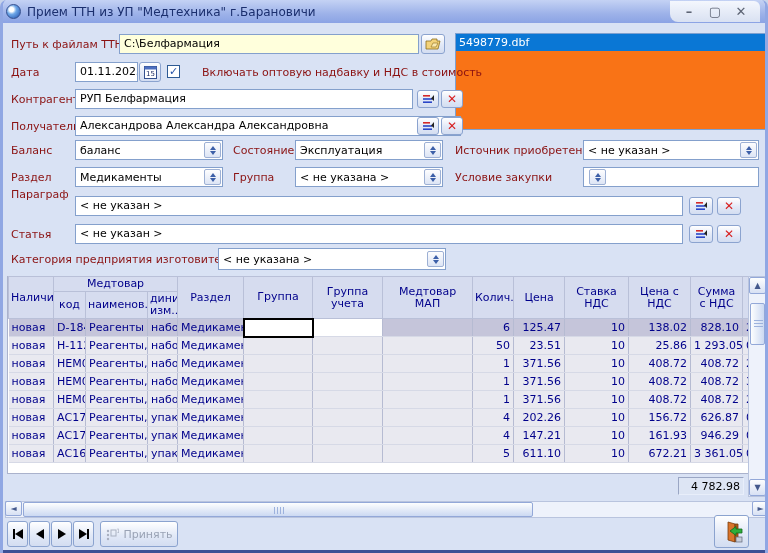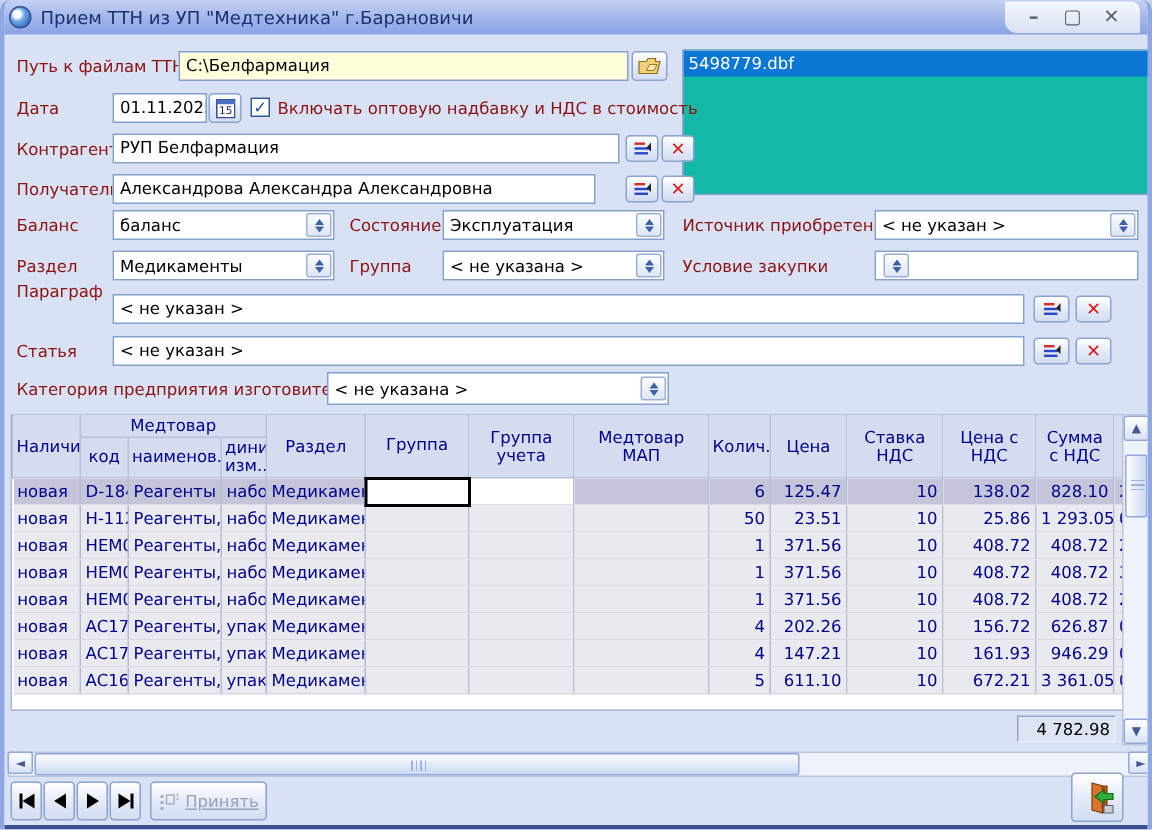--- a/index.html
+++ b/index.html
@@ -34,23 +34,23 @@
   .combo{position:absolute;height:20px;background:#fff;border:1px solid #84a0cc;
          display:flex;align-items:center;padding-left:4px;color:#000;}
   .combo .val{flex:1;white-space:nowrap;overflow:hidden;}
   .spin{width:17px;height:16px;margin:1px;border:1px solid #9db0d4;border-radius:2px;
         background:linear-gradient(#fdfdfe,#dde5f5);display:flex;flex-direction:column;
         align-items:center;justify-content:center;gap:1px;flex:0 0 auto;}
   .tri-u{width:0;height:0;border-left:3px solid transparent;border-right:3px solid transparent;border-bottom:4px solid #3c5fa8;}
   .tri-d{width:0;height:0;border-left:3px solid transparent;border-right:3px solid transparent;border-top:4px solid #3c5fa8;}
   .checkbox{position:absolute;width:13px;height:13px;background:#fff;border:1px solid #2d5a94;
             color:#2451a8;font-size:11px;line-height:11px;text-align:center;font-weight:bold;}
-  .cb-label{position:absolute;color:#8b1212;white-space:nowrap;}
-  
-  .file-list{position:absolute;left:452px;top:33px;width:312px;height:97px;background:#14b8a6;
+  .cb-label{position:absolute;color:#8b1212;white-space:nowrap;margin-left:17px;}
+  
+  .file-list{position:absolute;left:452px;top:33px;width:312px;height:97px;background:#f97316;
              border:1px solid #7da0d0;overflow:hidden;}
   .lb-item{height:17px;line-height:17px;padding:0 3px;color:#000;}
   .lb-item.sel{background:#0a77d5;color:#fff;}
   
   .grid-area{position:absolute;left:4px;top:276px;width:741px;height:197px;background:#fff;
              border-left:1px solid #aab2cc;overflow:hidden;}
   table.grid{border-collapse:collapse;table-layout:fixed;width:742px;}
   table.grid th{background:#d6dcef;color:#00008b;font-weight:normal;font-size:11px;line-height:12px;
       border:1px solid #b9c0d8;padding:0 2px;overflow:hidden;white-space:normal;}
   tr.h1 th{height:15px;}
@@ -78,21 +78,21 @@
   
   .grid-footer{position:absolute;left:4px;top:473px;width:741px;height:26px;background:#d9e2f4;border-top:1px solid #aab2cc;}
   .total-box{position:absolute;right:4px;top:3px;width:66px;height:18px;background:#dde5f4;
       border:1px solid #9aa6c4;border-right-color:#e8eefa;border-bottom-color:#e8eefa;
       text-align:right;padding:2px 3px;color:#000;}
   .toolbar{position:absolute;left:0;top:519px;width:768px;height:31px;background:#d9e2f4;}
   .nav-btn{top:2px;width:21px;height:26px;}
   .tri-left{width:0;height:0;border-top:5px solid transparent;border-bottom:5px solid transparent;border-right:8px solid #000;}
   .tri-right{width:0;height:0;border-top:5px solid transparent;border-bottom:5px solid transparent;border-left:8px solid #000;}
   .bar{width:2px;height:10px;background:#000;}
-  .accept-btn{left:97px;top:2px;width:78px;height:26px;color:#9aa3b5;gap:4px;text-decoration:underline;}
+  .accept-btn{left:97px;top:2px;width:78px;height:26px;color:#9aa3b5;gap:4px;}
   .exit-btn{left:711px;top:-4px;width:35px;height:33px;}
   .bottom-edge{position:absolute;left:-3px;bottom:0;width:768px;height:3px;background:#3c4f95;}
 </style>
 </head>
 <body>
 
 <div class="window">
 
   <div class="titlebar">
     <div class="app-icon"></div>
@@ -137,21 +137,21 @@
       <rect x="1" y="4.2" width="9" height="1.6" fill="#2a46c8"></rect>
       <rect x="1" y="7.4" width="9" height="1.6" fill="#2a46c8"></rect>
       <path d="M12 1 L12 7 L9 4.5 Z" fill="#222"></path>
     </svg>
   </div>
   <div class="btn" style="left:438px;top:90px;width:22px;height:18px">
     <span class="x-glyph">✕</span>
   </div>
 
   <div class="fld-label" style="left:8px;top:120px">Получатель</div>
-  <div class="tb" style="left:72px;top:116px;width:322px">Александрова Александра Александровна</div>
+  <div class="tb" style="left:72px;top:116px;width:386px">Александрова Александра Александровна</div>
   <div class="btn" style="left:414px;top:117px;width:22px;height:18px">
     <svg width="13" height="11" viewBox="0 0 13 11">
       <rect x="1" y="1" width="7" height="1.6" fill="#d42a2a"></rect>
       <rect x="1" y="4.2" width="9" height="1.6" fill="#2a46c8"></rect>
       <rect x="1" y="7.4" width="9" height="1.6" fill="#2a46c8"></rect>
       <path d="M12 1 L12 7 L9 4.5 Z" fill="#222"></path>
     </svg>
   </div>
   <div class="btn" style="left:438px;top:117px;width:22px;height:18px">
     <span class="x-glyph">✕</span>

